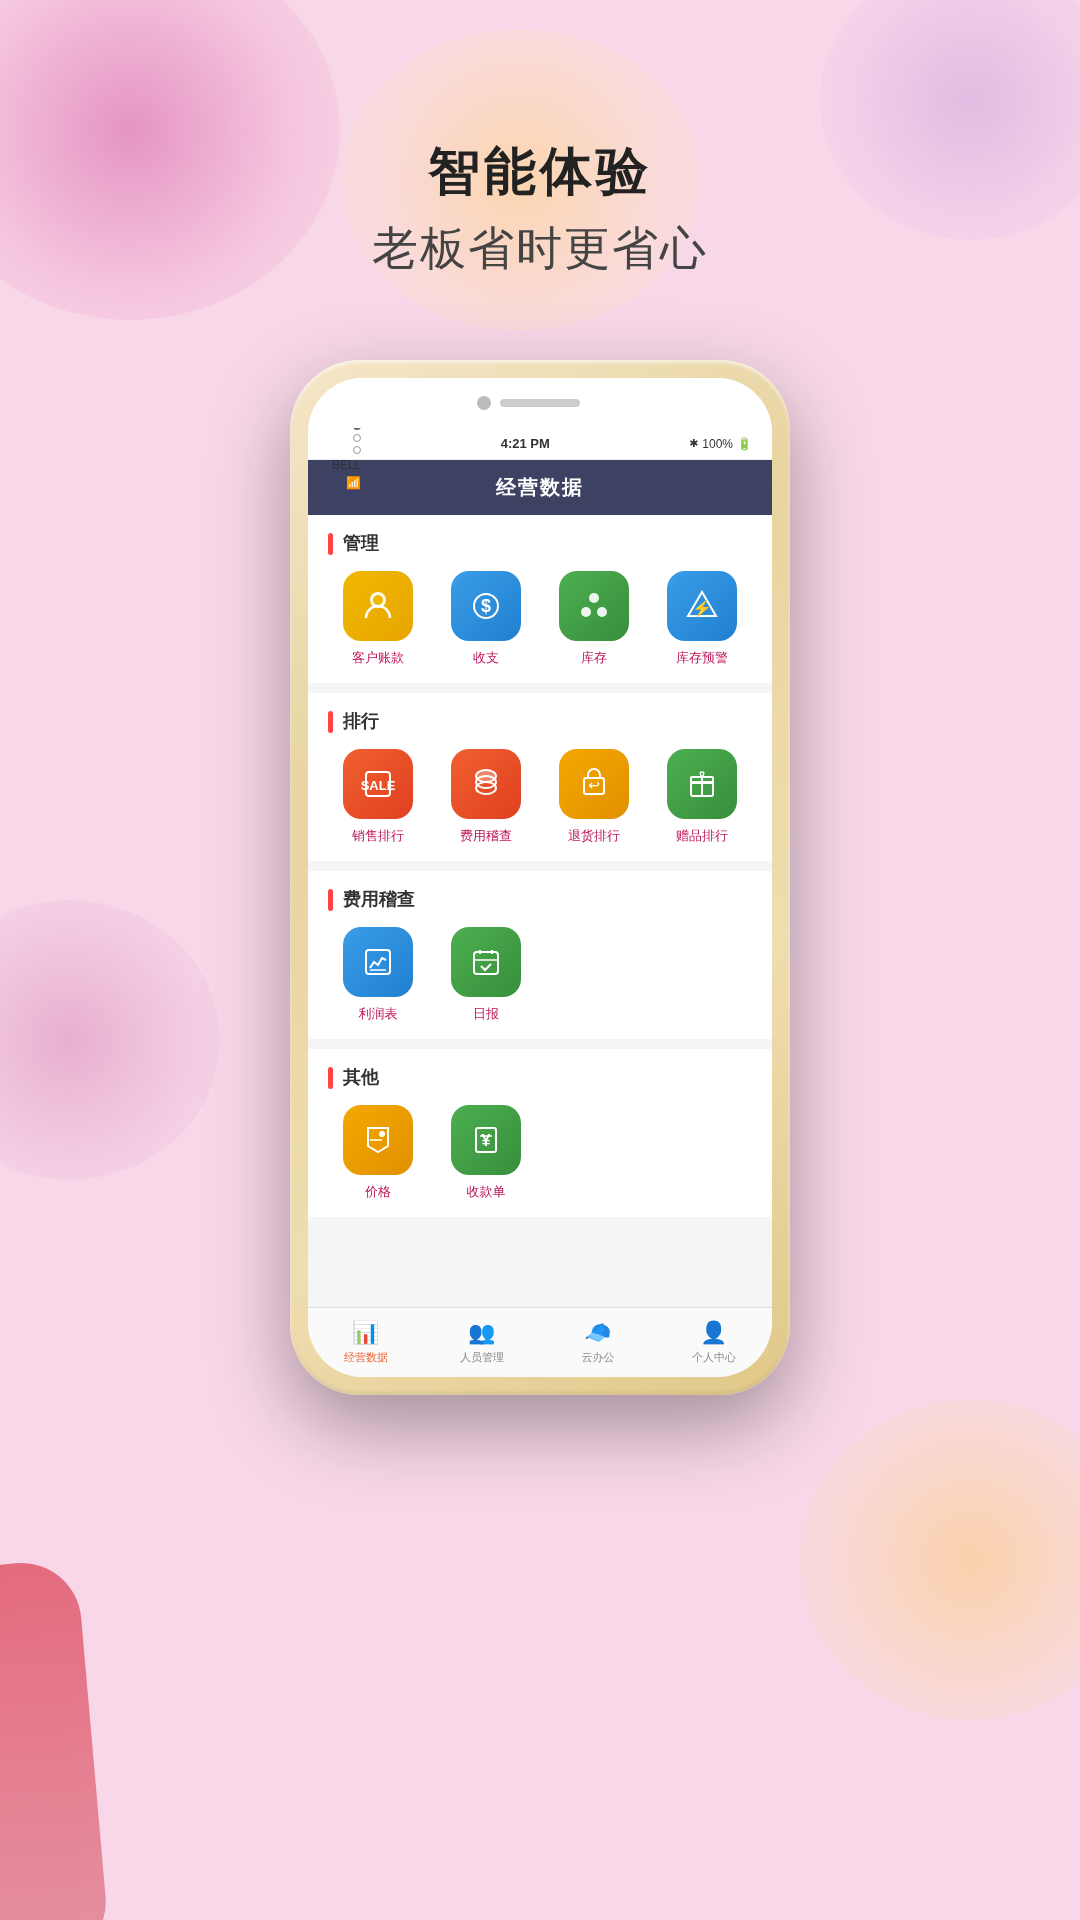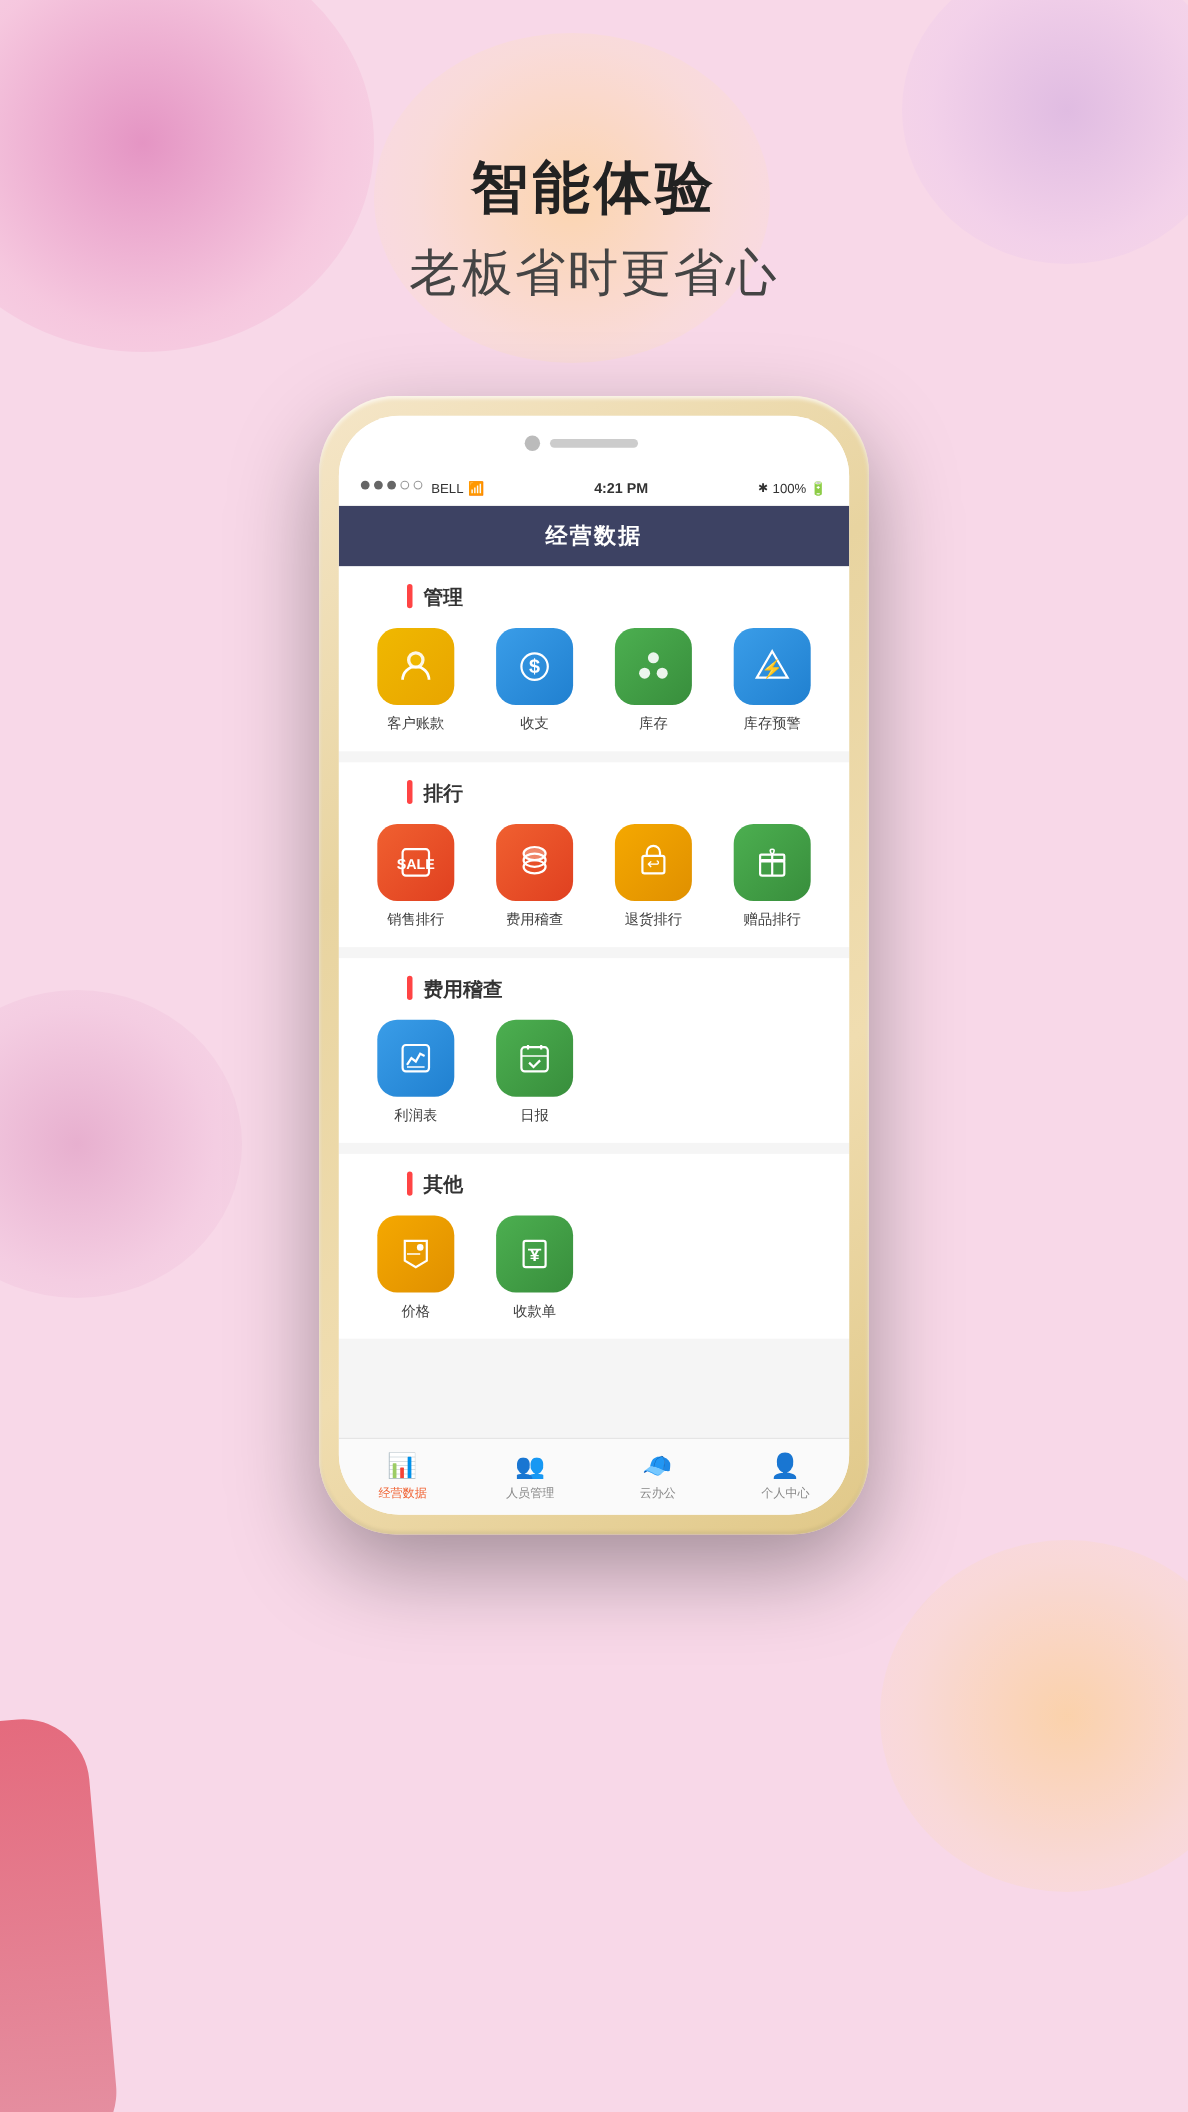--- a/index.html
+++ b/index.html
@@ -135,21 +135,21 @@
       background: #fff;
       height: 32px;
       display: flex;
       align-items: center;
       justify-content: space-between;
       padding: 0 20px;
       font-size: 12px;
       color: #333;
       border-bottom: 1px solid #eee;
     }
-    .status-left { display: flex; align-items: flex-start; gap: 4px; }
+    .status-left { display: flex; align-items: flex-end; gap: 4px; flex-direction: column; }
     .status-right { display: flex; align-items: center; gap: 4px; }
     .signal-dot {
       width: 8px; height: 8px;
       background: #666;
       border-radius: 50%;
       display: inline-block;
     }
     .signal-dot.empty { background: transparent; border: 1px solid #999; }
 
     
@@ -172,23 +172,22 @@
     }
 
     
     .section {
       background: #fff;
       margin-bottom: 10px;
       padding: 16px 20px;
     }
     .section-header {
       display: flex;
-      align-items: flex-start;
+      align-items: flex-end;
       margin-bottom: 16px;
-      margin-left: 42px;
     }
     .section-bar {
       width: 5px; height: 22px;
       background: #f44;
       border-radius: 3px;
       margin-right: 10px;
     }
     .section-title {
       font-size: 18px;
       color: #333;
@@ -217,21 +216,21 @@
       width: 70px; height: 70px;
       border-radius: 18px;
       display: flex;
       align-items: center;
       justify-content: center;
       font-size: 28px;
       color: #fff;
     }
     .icon-label {
       font-size: 13px;
-      color: #404040;
+      color: #be185d;
       text-align: center;
       white-space: nowrap;
     }
 
     
     .bg-yellow { background: linear-gradient(135deg, #f0b800, #e8a500); }
     .bg-blue { background: linear-gradient(135deg, #3a9de8, #2080d0); }
     .bg-green { background: linear-gradient(135deg, #4caf50, #388e3c); }
     .bg-orange { background: linear-gradient(135deg, #f06030, #e04020); }
     .bg-gold { background: linear-gradient(135deg, #f5a800, #e09000); }

